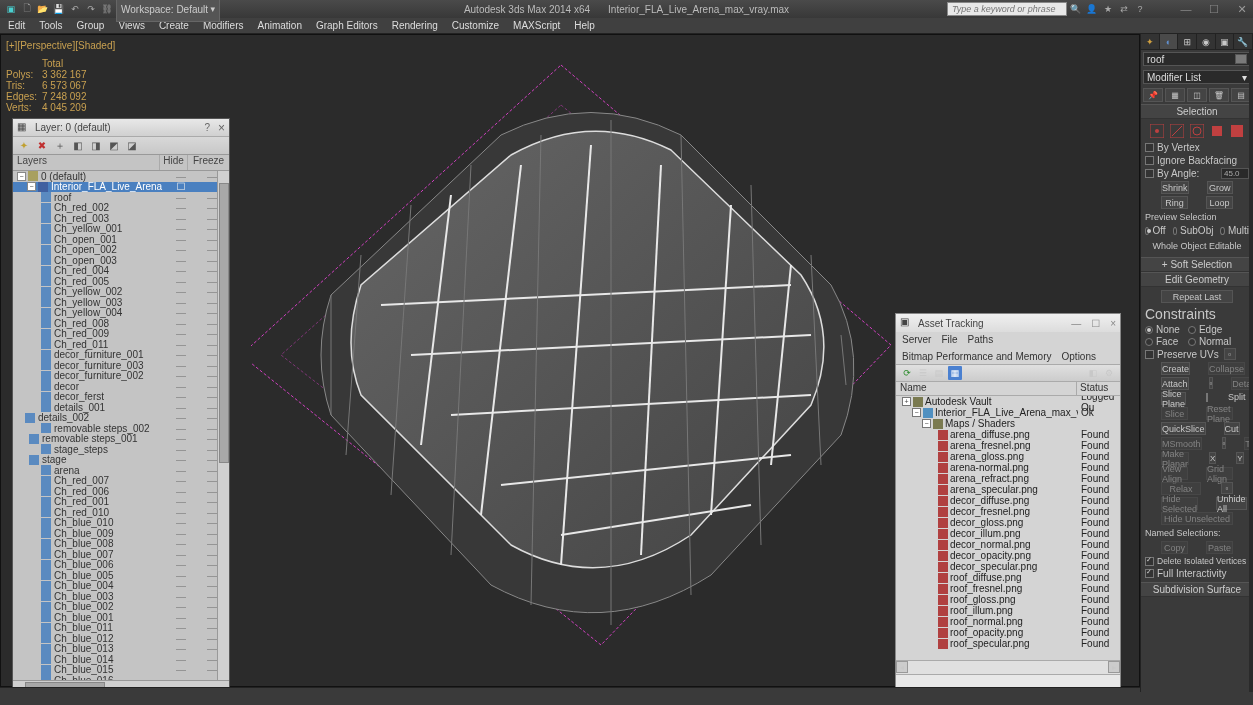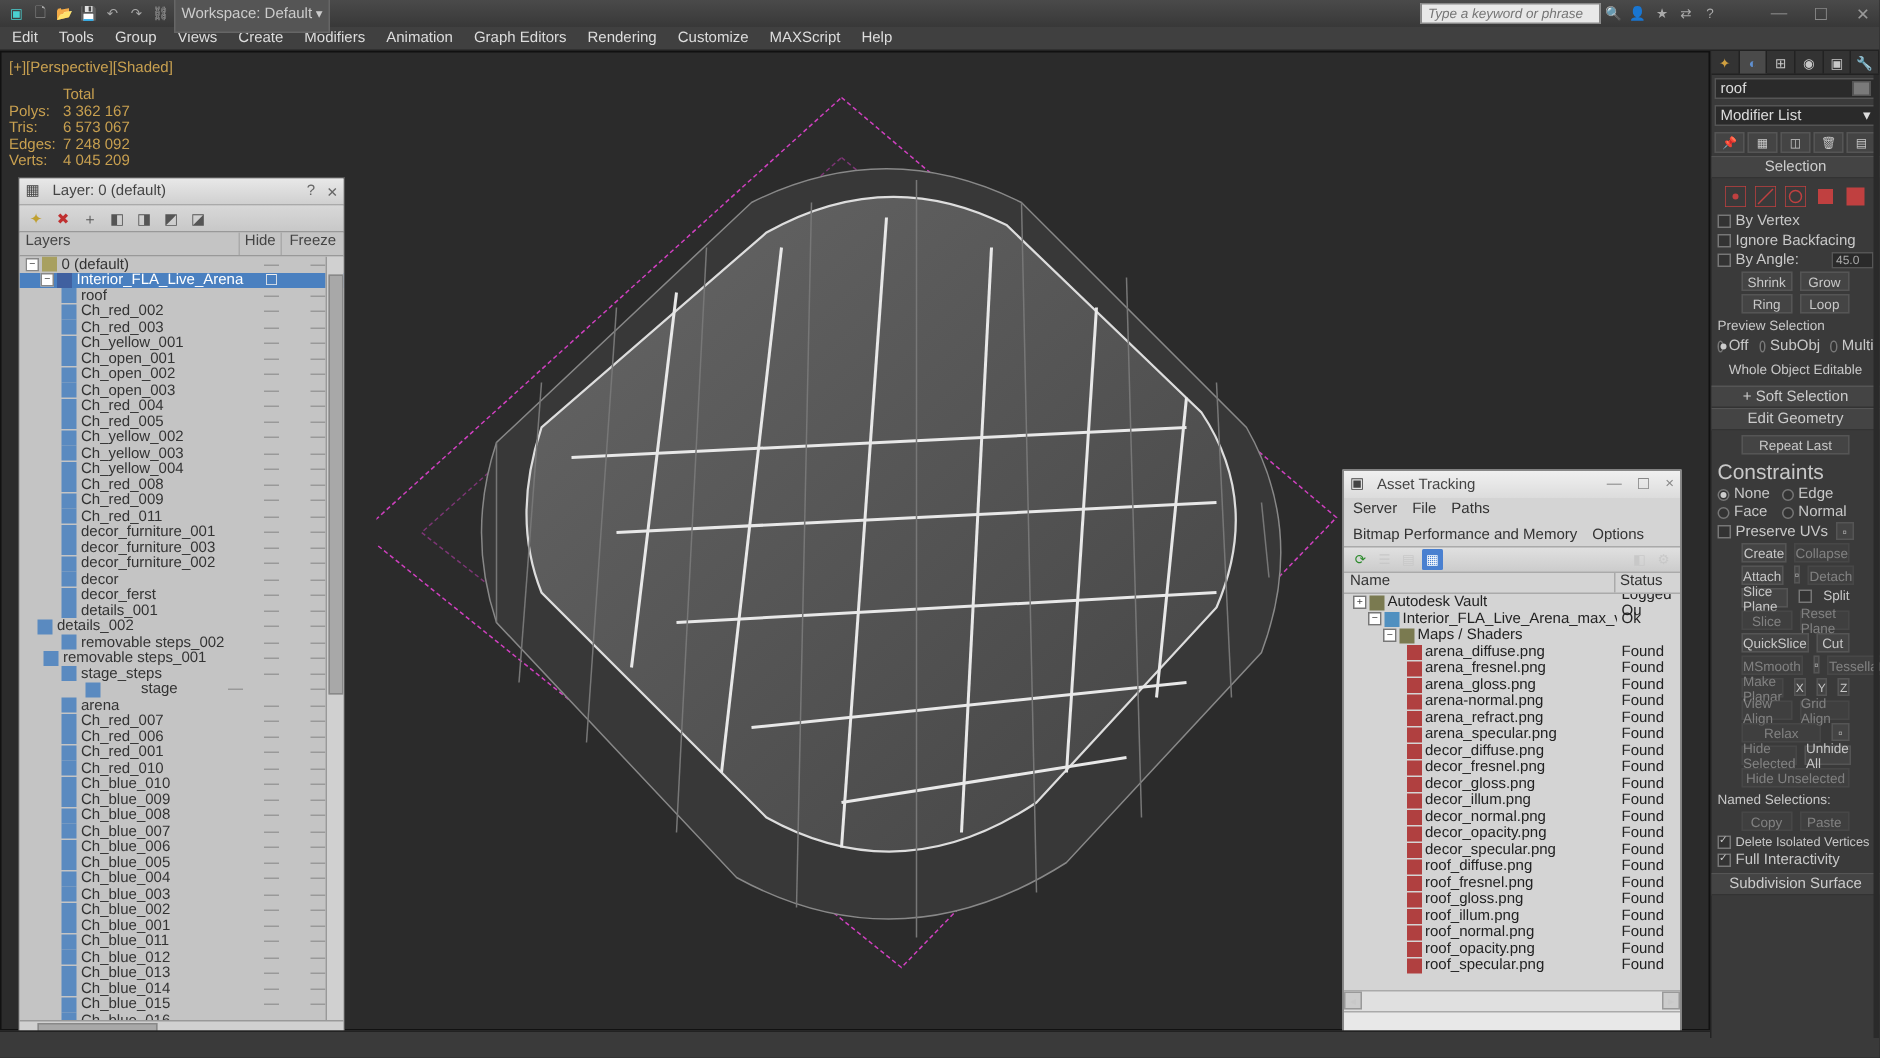--- a/index.html
+++ b/index.html
@@ -82,21 +82,21 @@
 .ms-btn { flex:1; background:#444; border:1px solid #555; display:flex; align-items:center; justify-content:center; font-size:8px; }
 .rollout { border-top:1px solid #555; }
 .rollout-title { height:14px; background:#444; text-align:center; padding:1px 0; color:#ccc; border-bottom:1px solid #333; }
 .rollout-body { padding:2px 4px; }
 .sel-icons { display:flex; justify-content:space-around; padding:3px 2px; }
 .sel-ico { width:14px; height:14px; }
 .chk-row { display:flex; align-items:center; gap:3px; padding:1px 0; font-size:9px; }
 .chk { width:9px; height:9px; border:1px solid #777; background:#333; }
 .chk.on::after { content:"✓"; font-size:7px; color:#ccc; display:block; margin-top:-2px; }
 .spin { width:28px; height:11px; background:#2a2a2a; border:1px solid #555; margin-left:auto; font-size:8px; padding:0 2px; color:#aaa; }
-.btn2row { display:flex; gap:5px; padding:1px 16px; }
+.btn2row { display:flex; gap:18px; padding:1px 16px; }
 .btn2 { flex:1; height:13px; background:#444; border:1px solid #555; display:flex; align-items:center; justify-content:center; font-size:9px; }
 .radio-col { display:flex; flex-direction:column; gap:1px; }
 .radio-row { display:flex; align-items:center; gap:3px; font-size:9px; }
 .radio { width:8px; height:8px; border:1px solid #777; border-radius:50%; background:#333; position:relative; }
 .radio.on::after { content:""; position:absolute; left:1px; top:1px; width:4px; height:4px; background:#ccc; border-radius:50%; }
 .half-cols { display:flex; gap:8px; }
 .mini-btn { width:12px; height:12px; background:#444; border:1px solid #555; font-size:8px; display:flex; align-items:center; justify-content:center; margin-left:2px; }
 .right-scroll { position:absolute; right:0; top:16px; width:4px; bottom:0; background:#2a2a2a; }
 
 .bottom-bar { position:absolute; left:0; bottom:0; right:113px; height:18px; background:#3a3a3a; border-top:1px solid #222; }
@@ -107,20 +107,24 @@
 <div class="titlebar">
   <div class="titlebar-icons">
     <span class="tb-ico" style="color:#4ad0d0">▣</span>
     <span class="tb-ico">🗋</span>
     <span class="tb-ico">📂</span>
     <span class="tb-ico">💾</span>
     <span class="tb-ico">↶</span>
     <span class="tb-ico">↷</span>
     <span class="tb-ico">⛓</span>
     <div class="workspace-sel"><span>Workspace: Default</span>&nbsp;▾</div>
+  </div>
+  <div class="titlebar-center">
+    <span>Autodesk 3ds Max 2014 x64</span>
+    <span>Interior_FLA_Live_Arena_max_vray.max</span>
   </div>
   <div class="titlebar-right">
     <input class="search-box" placeholder="Type a keyword or phrase" style="">
     <span class="tb-ico">🔍</span>
     <span class="tb-ico">👤</span>
     <span class="tb-ico">★</span>
     <span class="tb-ico">⇄</span>
     <span class="tb-ico">?</span>
     <div class="win-btns">
       <span class="win-btn">—</span>
@@ -380,21 +384,21 @@
           <span>removable steps_001</span>
           <span class="hide-col">—</span>
           <span class="freeze-col">—</span>
         </div>
         <div class="layer-row" style="padding-left: 28px;">
           <span class="ico" style="background:#5a8ac0"></span>
           <span>stage_steps</span>
           <span class="hide-col">—</span>
           <span class="freeze-col">—</span>
         </div>
-        <div class="layer-row" style="padding-left: 44px; gap: 24px;">
+        <div class="layer-row" style="padding-left: 16px;">
           <span class="ico" style="background:#5a8ac0"></span>
           <span>stage</span>
           <span class="hide-col">—</span>
           <span class="freeze-col">—</span>
         </div>
         <div class="layer-row" style="padding-left: 28px;">
           <span class="ico" style="background:#5a8ac0"></span>
           <span>arena</span>
           <span class="hide-col">—</span>
           <span class="freeze-col">—</span>

